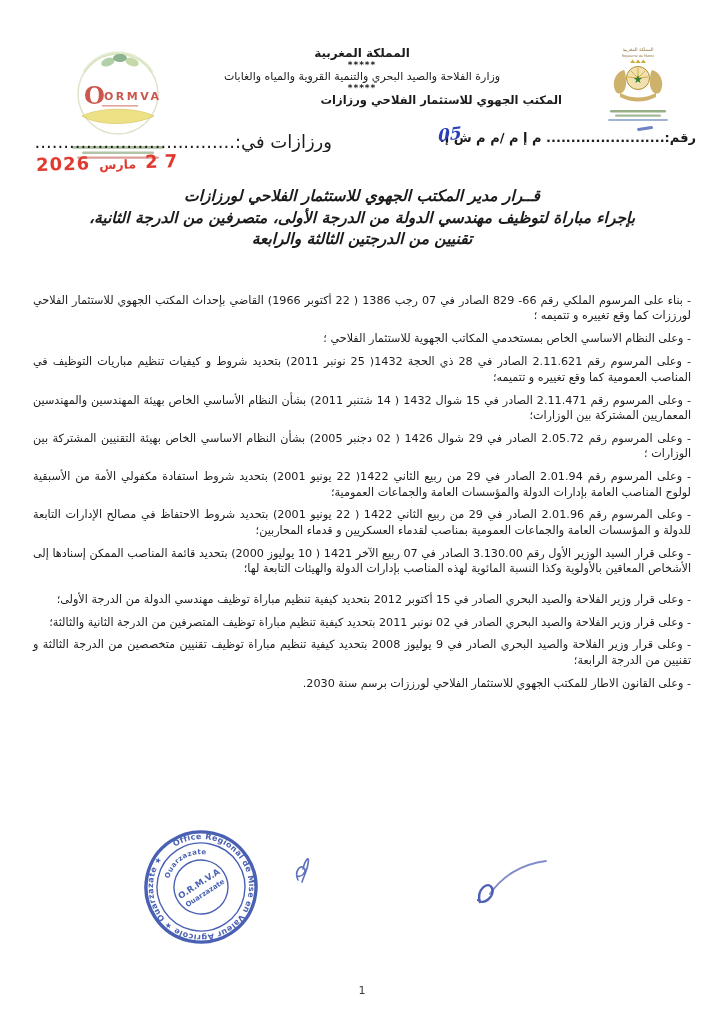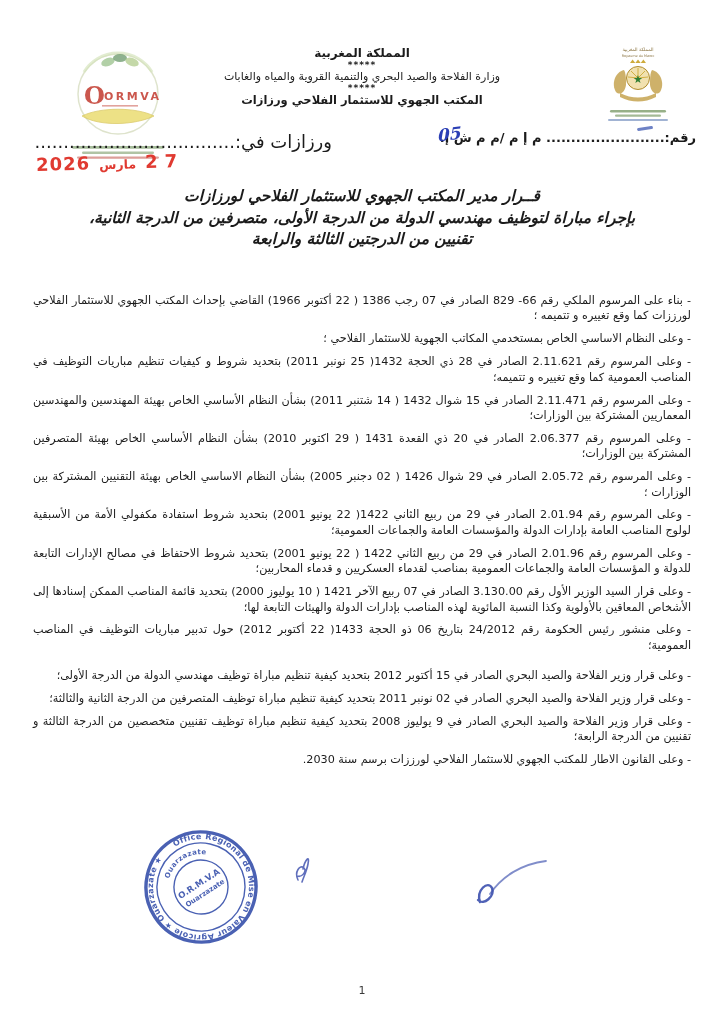--- a/index.html
+++ b/index.html
@@ -9,21 +9,21 @@
     font-family:"DejaVu Sans",sans-serif;color:#1b1b1b;
   }
   
   .lh-center{
     position:absolute;top:46px;left:162px;width:400px;
     text-align:center;direction:rtl;line-height:1.25;
   }
   .lh-kingdom{font-size:12px;font-weight:bold;}
   .lh-stars{font-size:9px;font-weight:bold;letter-spacing:1px;line-height:1;}
   .lh-ministry{font-size:11px;font-weight:normal;}
-  .lh-office{font-size:11.5px;font-weight:bold;}
+  .lh-office{font-size:11.5px;font-weight:bold;text-align:right;}
   .logo-left{position:absolute;top:50px;left:54px;width:132px;height:118px;opacity:.85;}
   .emblem-right{position:absolute;top:44px;left:596px;width:84px;height:90px;}
   .emblem-blue-dash{position:absolute;top:127px;left:637px;width:16px;height:3px;
     background:#4a63b6;border-radius:2px;transform:rotate(-8deg);opacity:.8;}
   
   .ref-line{
     position:absolute;top:130px;right:28px;direction:rtl;
     font-size:13px;font-weight:bold;white-space:nowrap;
   }
   .ref-dots{letter-spacing:.5px;}
@@ -135,26 +135,24 @@
     <div>بإجراء مباراة لتوظيف مهندسي الدولة من الدرجة الأولى، متصرفين من الدرجة الثانية،</div>
     <div>تقنيين من الدرجتين الثالثة والرابعة</div>
   </div>
 
 
   <div class="body-text">
     <p>- بناء على المرسوم الملكي رقم ‪829 -66‬ الصادر في 07 رجب 1386 ( 22 أكتوبر 1966) القاضي بإحداث المكتب الجهوي للاستثمار الفلاحي لورززات كما وقع تغييره و تتميمه ؛</p>
     <p>- وعلى النظام الاساسي الخاص بمستخدمي المكاتب الجهوية للاستثمار الفلاحي ؛</p>
     <p>- وعلى المرسوم رقم 2.11.621 الصادر في 28 ذي الحجة 1432( 25 نونبر 2011) بتحديد شروط و كيفيات تنظيم مباريات التوظيف في المناصب العمومية كما وقع تغييره و تتميمه؛</p>
     <p>- وعلى المرسوم رقم 2.11.471 الصادر في 15 شوال 1432 ( 14 شتنبر 2011) بشأن النظام الأساسي الخاص بهيئة المهندسين والمهندسين المعماريين المشتركة بين الوزارات؛</p>
-    <p>- وعلى المرسوم رقم 2.06.377 الصادر في 20 ذي القعدة 1431 ( 29 اكتوبر 2010) بشأن النظام الأساسي الخاص بهيئة المتصرفين المشتركة بين الوزارات؛</p>
     <p>- وعلى المرسوم رقم 2.05.72 الصادر في 29 شوال 1426 ( 02 دجنبر 2005) بشأن النظام الاساسي الخاص بهيئة التقنيين المشتركة بين الوزارات ؛</p>
     <p>- وعلى المرسوم رقم 2.01.94 الصادر في 29 من ربيع الثاني 1422( 22 يونيو 2001) بتحديد شروط استفادة مكفولي الأمة من الأسبقية لولوج المناصب العامة بإدارات الدولة والمؤسسات العامة والجماعات العمومية؛</p>
     <p>- وعلى المرسوم رقم 2.01.96 الصادر في 29 من ربيع الثاني 1422 ( 22 يونيو 2001) بتحديد شروط الاحتفاظ في مصالح الإدارات التابعة للدولة و المؤسسات العامة والجماعات العمومية بمناصب لقدماء العسكريين و قدماء المحاربين؛</p>
     <p>- وعلى قرار السيد الوزير الأول رقم 3.130.00 الصادر في 07 ربيع الآخر 1421 ( 10 يوليوز 2000) بتحديد قائمة المناصب الممكن إسنادها إلى الأشخاص المعاقين بالأولوية وكذا النسبة المائوية لهذه المناصب بإدارات الدولة والهيئات التابعة لها؛</p>
-    <p>- وعلى منشور رئيس الحكومة رقم 24/2012 بتاريخ 06 ذو الحجة 1433( 22 أكتوبر 2012) حول تدبير مباريات التوظيف في المناصب العمومية؛</p>
     <p class="extra-gap">- وعلى قرار وزير الفلاحة والصيد البحري الصادر في 15 أكتوبر 2012 بتحديد كيفية تنظيم مباراة توظيف مهندسي الدولة من الدرجة الأولى؛</p>
     <p>- وعلى قرار وزير الفلاحة والصيد البحري الصادر في 02 نونبر 2011 بتحديد كيفية تنظيم مباراة توظيف المتصرفين من الدرجة الثانية والثالثة؛</p>
     <p>- وعلى قرار وزير الفلاحة والصيد البحري الصادر في 9 يوليوز 2008 بتحديد كيفية تنظيم مباراة توظيف تقنيين متخصصين من الدرجة الثالثة و تقنيين من الدرجة الرابعة؛</p>
     <p>- وعلى القانون الاطار للمكتب الجهوي للاستثمار الفلاحي لورززات برسم سنة 2030.</p>
   </div>
 
   <svg class="round-stamp" viewBox="-60 -60 120 120" dir="ltr">
     <defs>
       <path id="ringPath" d="M 0,-48 A 48,48 0 1 1 -0.01,-48" fill="none"></path>
       <path id="ring2Path" d="M -33,0 A 33,33 0 1 1 33,0 A 33,33 0 1 1 -33,0" fill="none"></path>

